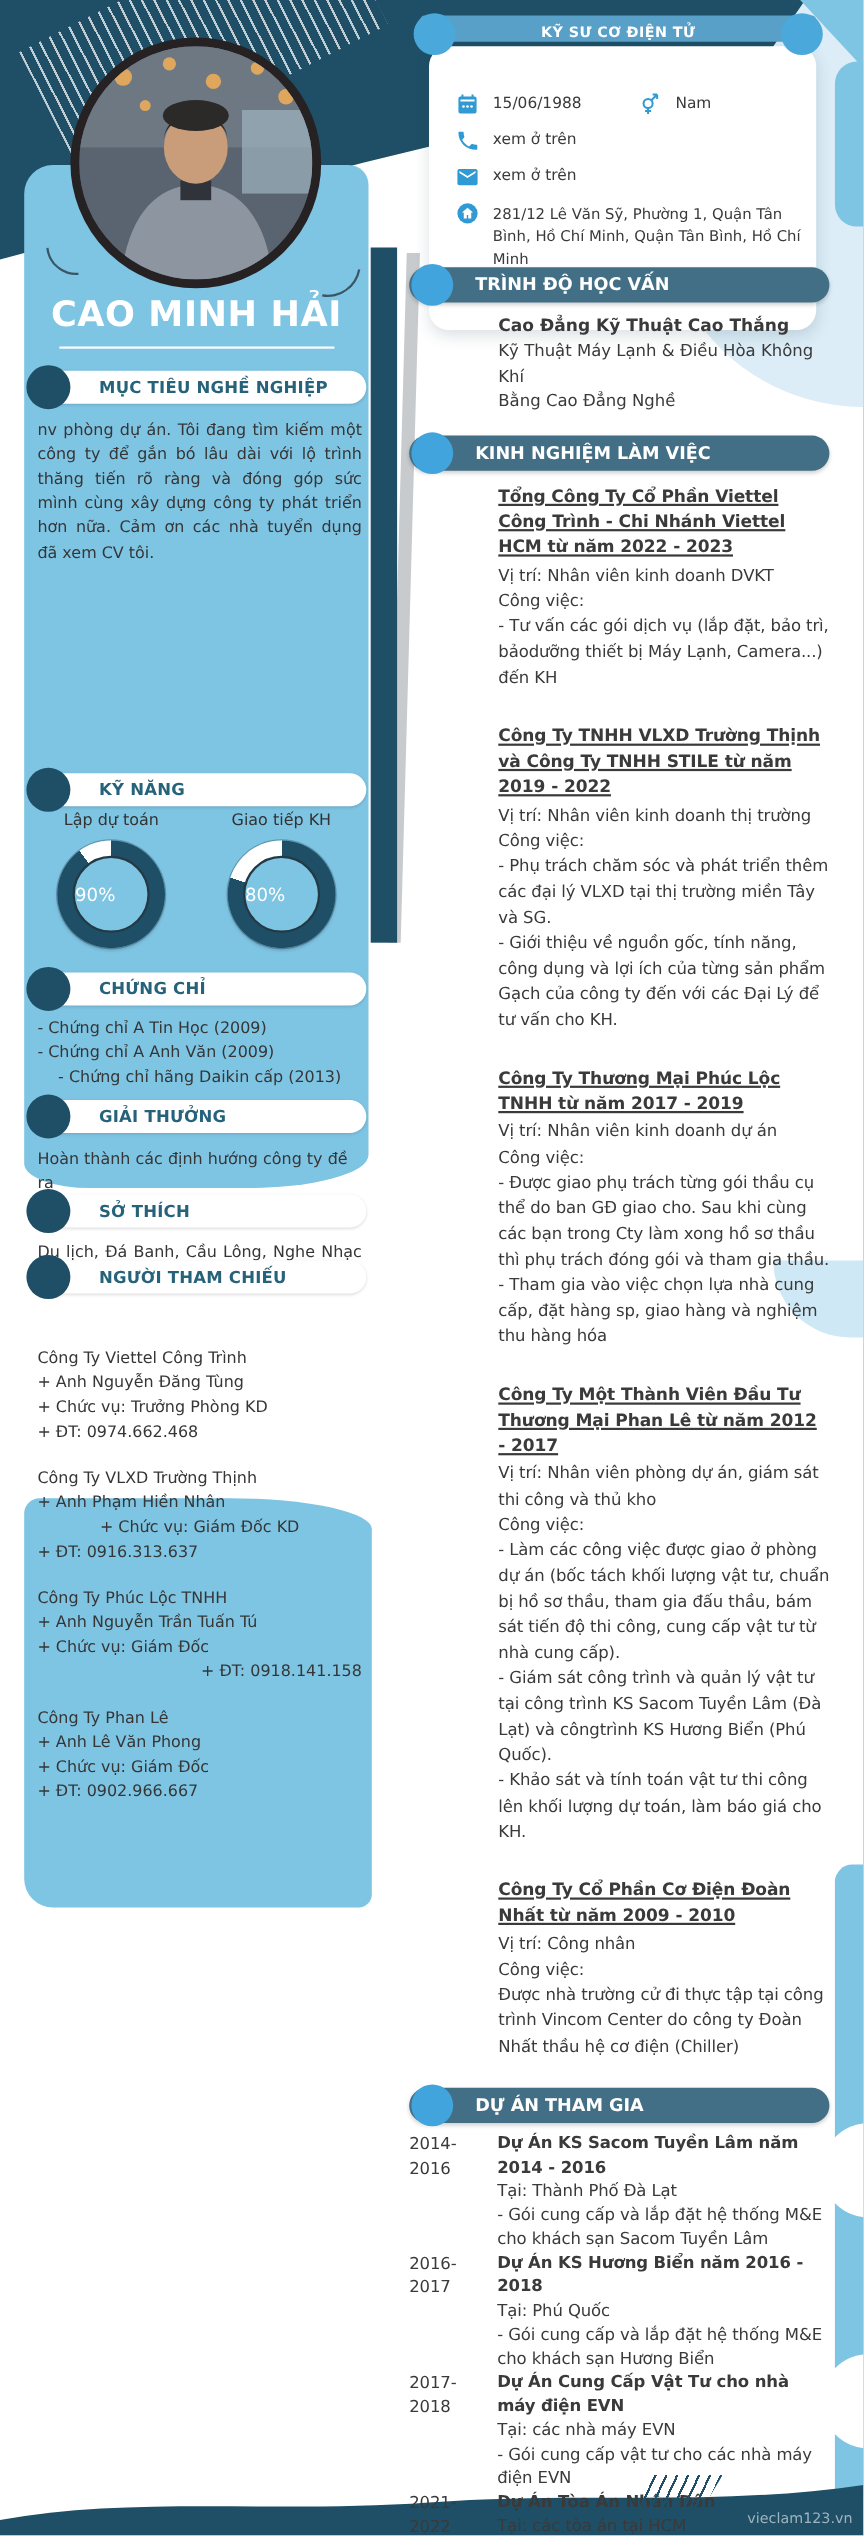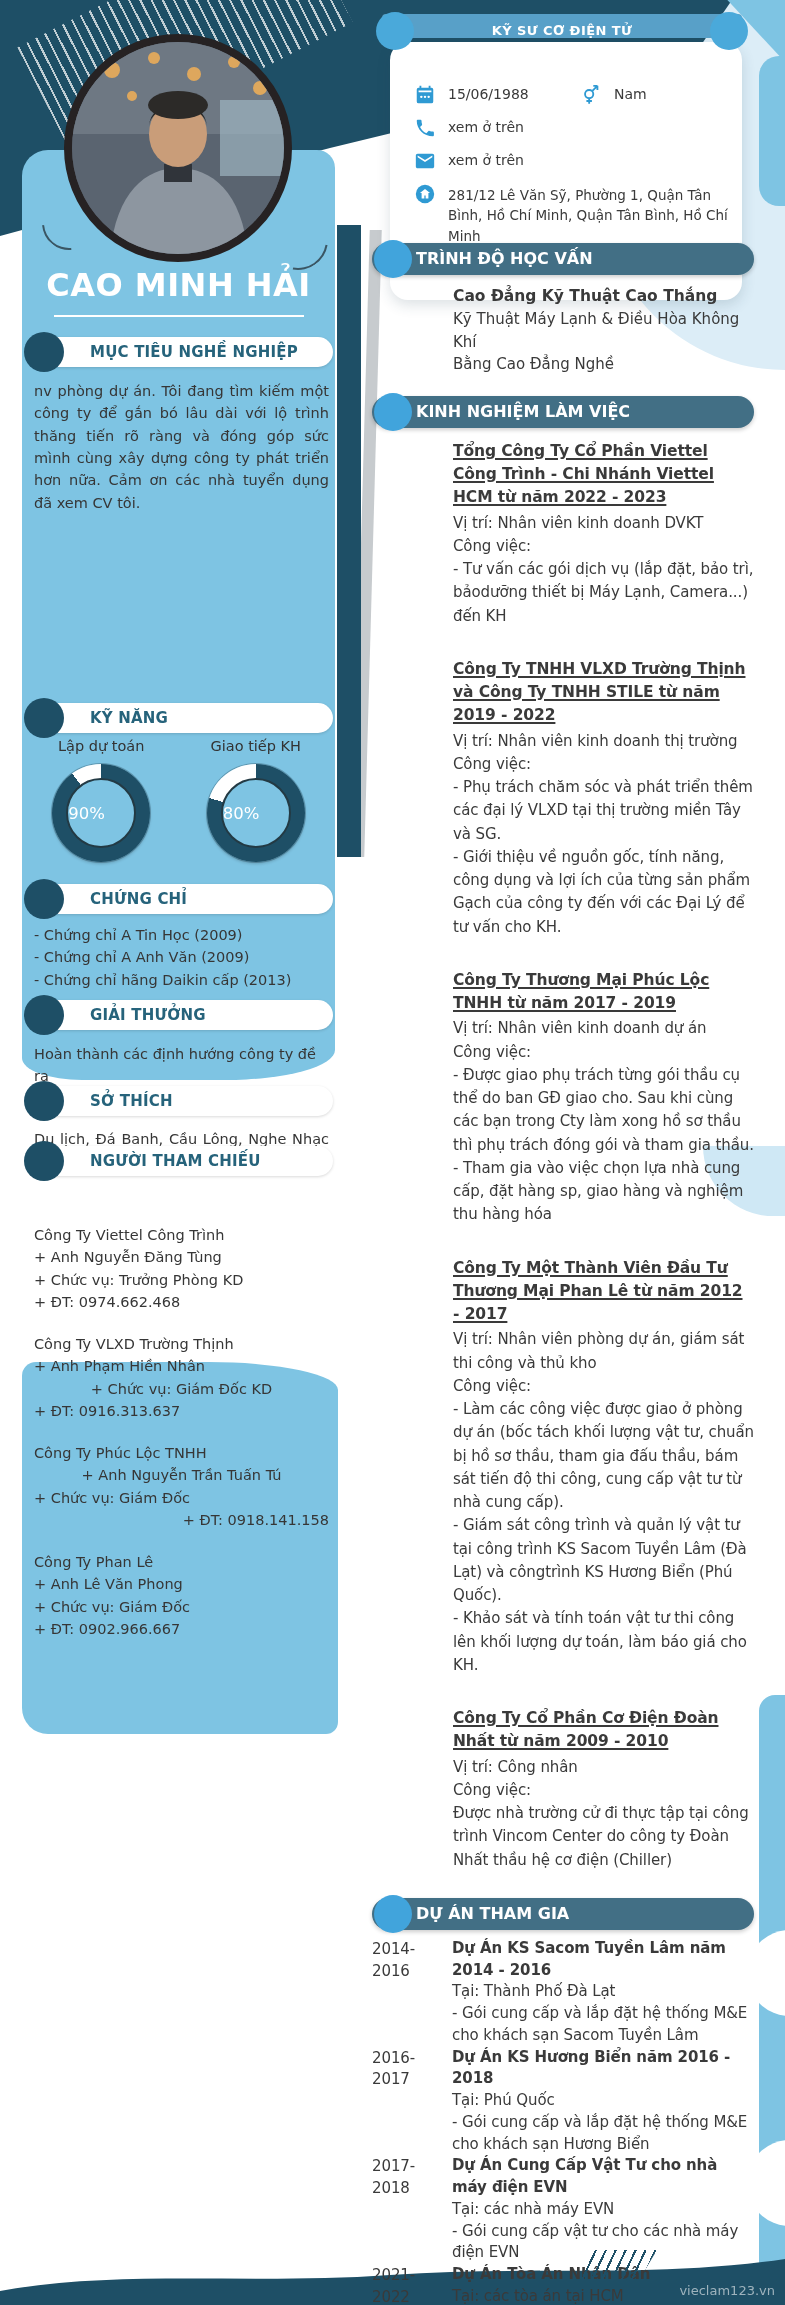--- a/index.html
+++ b/index.html
@@ -77,21 +77,21 @@
             border-radius:18px;box-shadow:0 5px 14px rgba(40,70,90,.16);z-index:2;
             padding:42px 14px 18px 24px}
   .icrow{display:flex;align-items:flex-start;margin-bottom:11px;font-size:14px}
   .icrow .ic{flex:none;width:22px;height:22px;margin-right:12px}
   .icrow .val{padding-top:2px}
   .addr{font-size:13.5px;line-height:1.5;padding-top:2px}
   .rcol{position:absolute;left:372px;top:243px;width:382px;z-index:3}
   .rpill{position:relative;height:32px;background:var(--slate);border-radius:17px;
          box-shadow:0 2px 4px rgba(0,0,0,.2)}
   .rpill .dot{position:absolute;left:2px;top:-3px;width:38px;height:38px;border-radius:50%;background:var(--blue)}
-  .rpill .lbl{display:block;margin-left:44px;line-height:32px;color:#fff;font-weight:700;font-size:16px;white-space:nowrap}
+  .rpill .lbl{display:block;margin-left:60px;line-height:32px;color:#fff;font-weight:700;font-size:16px;white-space:nowrap}
   .edu{margin:10px 0 20px 81px;font-size:15px;line-height:1.5}
   .edu p{margin:0}
   .edu .school{font-weight:700;font-size:15.5px}
   .jobs{margin-left:81px;width:301px;font-size:15px;line-height:1.55;letter-spacing:-.1px}
   .job{margin:12px 0 30px}
   .job:last-child{margin-bottom:0}
   .job-title{margin:0 0 2px;font-size:15.5px;font-weight:700;line-height:1.5;
              text-decoration:underline;text-decoration-thickness:1.5px;text-underline-offset:2px}
   .job p{margin:0}
   .sec-projects{margin-top:26px}
@@ -236,21 +236,21 @@
       </div>
 
     <div class="spill" style="top:884px">
       <span class="dot"></span>
       <span class="lbl">CHỨNG CHỈ</span>
     </div>
     <div class="stext slist" style="top:924px">
 
     <p style="text-align:left">- Chứng chỉ A Tin Học (2009)</p>
         <p style="text-align:left">- Chứng chỉ A Anh Văn (2009)</p>
-        <p style="text-align:left">- Chứng chỉ hãng Daikin cấp (2013)</p>
+        <p style="text-align:center">- Chứng chỉ hãng Daikin cấp (2013)</p>
       </div>
 
     <div class="spill" style="top:1000px">
       <span class="dot"></span>
       <span class="lbl">GIẢI THƯỞNG</span>
     </div>
     <div class="stext" style="top:1043px">
       <p style="text-align:left">Hoàn thành các định hướng công ty đề ra</p>
     </div>
 
@@ -277,21 +277,21 @@
 
         <div class="ref">
           <p style="text-align:left">Công Ty VLXD Trường Thịnh</p>
           <p style="text-align:left">+ Anh Phạm Hiền Nhân</p>
           <p style="text-align:center">+ Chức vụ: Giám Đốc KD</p>
           <p style="text-align:left">+ ĐT: 0916.313.637</p>
         </div>
 
         <div class="ref">
           <p style="text-align:left">Công Ty Phúc Lộc TNHH</p>
-          <p style="text-align:center">+ Anh Nguyễn Trần Tuấn Tú</p>
+          <p style="text-align:left">+ Anh Nguyễn Trần Tuấn Tú</p>
           <p style="text-align:left">+ Chức vụ: Giám Đốc</p>
           <p style="text-align:right">+ ĐT: 0918.141.158</p>
         </div>
 
         <div class="ref">
           <p style="text-align:left">Công Ty Phan Lê</p>
           <p style="text-align:left">+ Anh Lê Văn Phong</p>
           <p style="text-align:left">+ Chức vụ: Giám Đốc</p>
           <p style="text-align:left">+ ĐT: 0902.966.667</p>
         </div>

